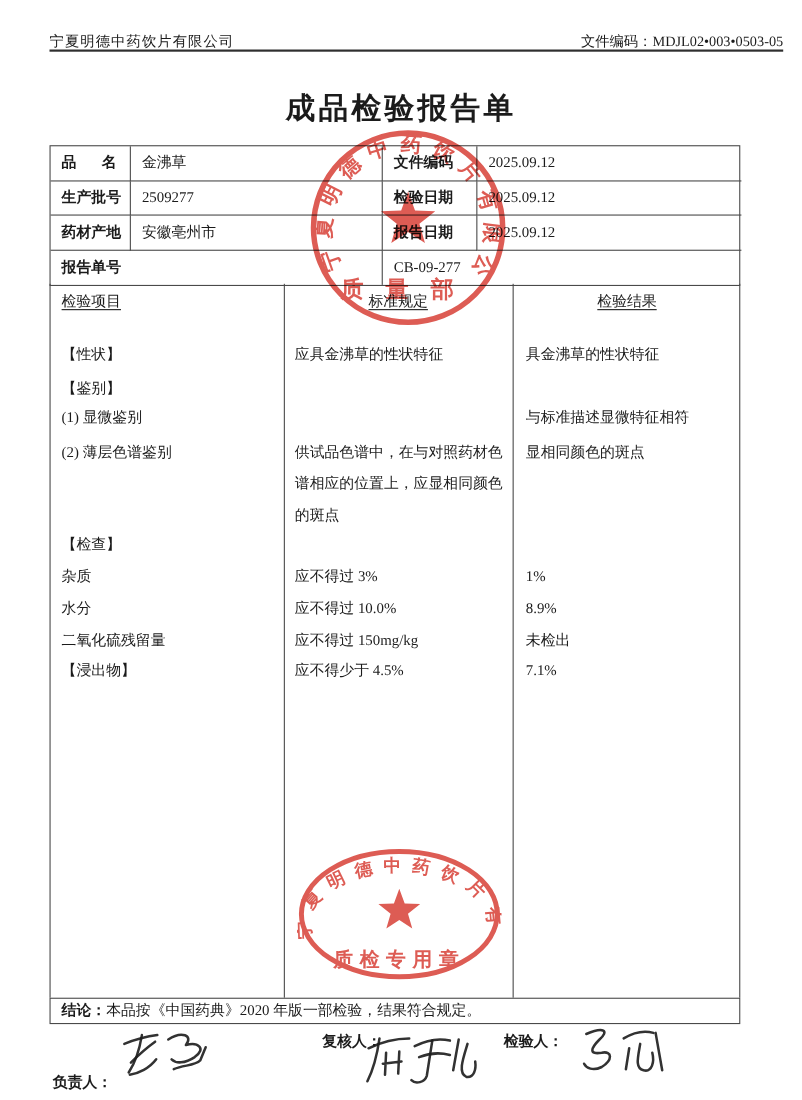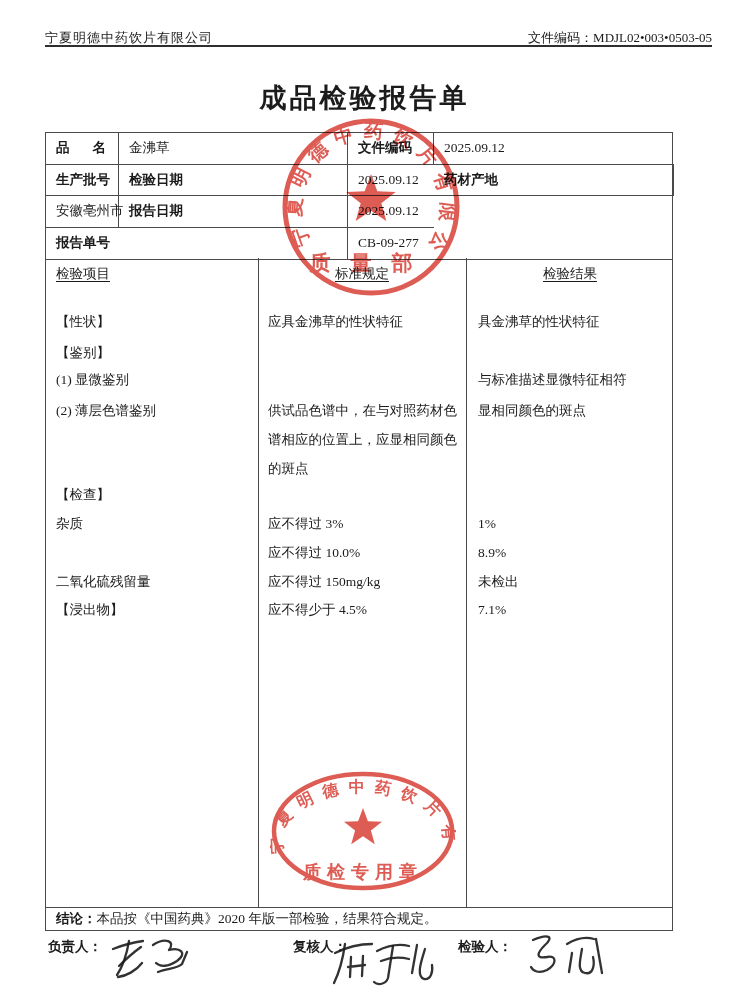--- a/index.html
+++ b/index.html
@@ -49,21 +49,21 @@
   .c3{left:432px;width:192px;}
   
   .conclusion{
     position:absolute;left:45px;top:907px;width:628px;height:24px;
     border:1.5px solid #4a4a4a;box-sizing:border-box;
     font-size:13.5px;line-height:21px;padding-left:10px;white-space:nowrap;
   }
   .conclusion b{font-weight:bold;font-family:Liberation Serif, serif;}
   
   .sig-label{position:absolute;top:938px;font-size:13.5px;font-weight:600;}
-  .sl1{left:48px;} .sl2{left:262px;margin-left:31px;} .sl3{left:458px;}
+  .sl1{left:48px;margin-top:37px;} .sl2{left:262px;margin-left:31px;} .sl3{left:458px;}
   .sig-svg{position:absolute;}
   .sig-svg path{fill:none;stroke:#1c1c1c;stroke-width:2.3;stroke-linecap:round;stroke-linejoin:round;opacity:.9;}
   
   .stamp{position:absolute;mix-blend-mode:multiply;opacity:.88;}
 </style>
 </head>
 <body>
 
 <div class="hdr-company">宁夏明德中药饮片有限公司</div>
 <div class="hdr-code"><span>文件编码：</span><span>MDJL02•003•0503-05</span></div>
@@ -73,20 +73,21 @@
 
 <div class="info-table">
   <div class="cell flabel">
       <span class="spread">品名</span>
     </div>
   <div class="cell">金沸草</div>
   <div class="cell flabel dlabel">文件编码</div>
   <div class="cell lastcol dvalue">2025.09.12</div>
 
   <div class="cell flabel">生产批号</div>
+  <div class="cell">2509277</div>
   <div class="cell flabel dlabel">检验日期</div>
   <div class="cell lastcol dvalue">2025.09.12</div>
 
   <div class="cell flabel">药材产地</div>
   <div class="cell">安徽亳州市</div>
   <div class="cell flabel dlabel">报告日期</div>
   <div class="cell lastcol dvalue">2025.09.12</div>
 
   <div class="cell flabel span2a lastrow">报告单号</div>
   <div class="cell span2b lastcol lastrow dvalue">CB-09-277</div>
@@ -112,20 +113,21 @@
   <div class="mtext c1" style="top:138px">(2) 薄层色谱鉴别</div>
   <div class="mtext c2" style="top:138px">供试品色谱中，在与对照药材色谱相应的位置上，应显相同颜色的斑点</div>
   <div class="mtext c3" style="top:138px">显相同颜色的斑点</div>
 
   <div class="mtext c1" style="top:222px">【检查】</div>
 
   <div class="mtext c1" style="top:251px">杂质</div>
   <div class="mtext c2" style="top:251px">应不得过 3%</div>
   <div class="mtext c3" style="top:251px">1%</div>
 
+  <div class="mtext c1" style="top:280px">水分</div>
   <div class="mtext c2" style="top:280px">应不得过 10.0%</div>
   <div class="mtext c3" style="top:280px">8.9%</div>
 
   <div class="mtext c1" style="top:309px">二氧化硫残留量</div>
   <div class="mtext c2" style="top:309px">应不得过 150mg/kg</div>
   <div class="mtext c3" style="top:309px">未检出</div>
 
   <div class="mtext c1" style="top:337px">【浸出物】</div>
   <div class="mtext c2" style="top:337px">应不得少于 4.5%</div>
   <div class="mtext c3" style="top:337px">7.1%</div>

